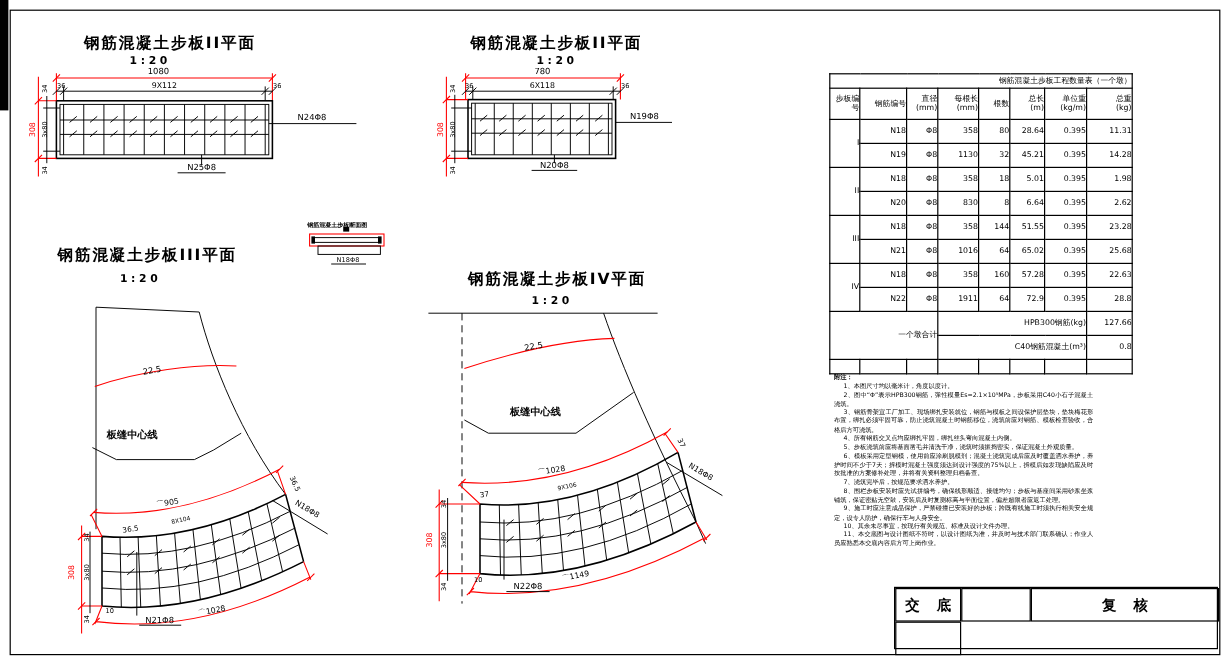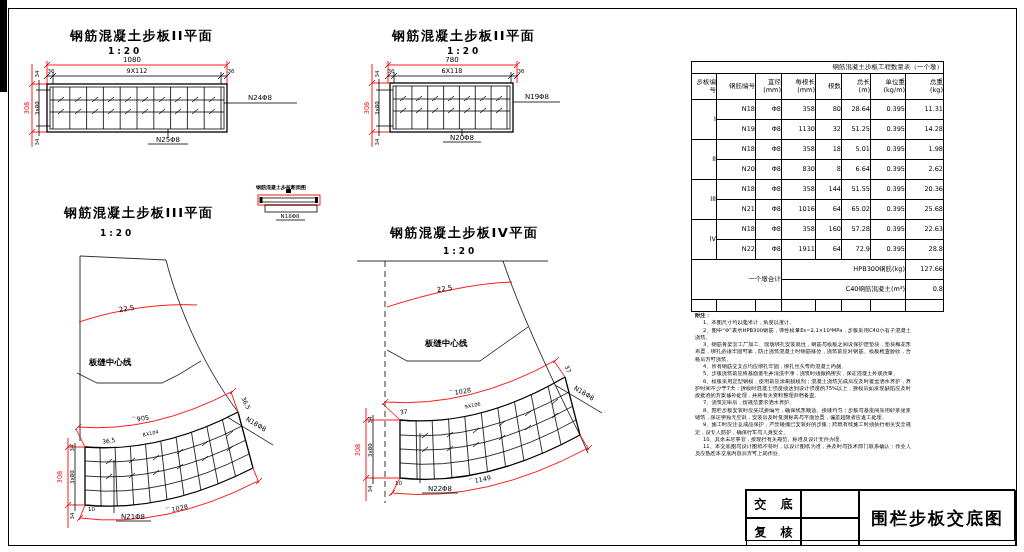--- a/index.html
+++ b/index.html
@@ -120,21 +120,21 @@
     <rect x="36" y="4" width="5" height="4" fill="#000"></rect>
     <rect class="r" x="8" y="10" width="62" height="10"></rect>
     <path class="k" d="M11,13 H67 M11,17 H67"></path>
     <rect x="9.5" y="12" width="3" height="6" fill="#000"></rect>
     <rect x="65" y="12" width="3" height="6" fill="#000"></rect>
     <rect class="k" x="15" y="20" width="52" height="7"></rect>
     <path class="k" d="M26,35 H55"></path>
     <text x="40" y="33" text-anchor="middle" style="font-size:5.5px">N18Φ8</text>
   </svg>
 
-  <div class="abs dwg-title" style="left:64px;top:204px">钢筋混凝土步板III平面</div>
+  <div class="abs dwg-title" style="left:48px;top:204px">钢筋混凝土步板III平面</div>
   <div class="abs dwg-scale" style="left:100px;top:228px">1:20</div>
 
   <svg class="abs" style="left:25px;top:245px" width="290" height="300" viewBox="0 0 290 300">
 
     <path class="k" d="M55,11 V196 M55,11 L141,15 M141,15 C152,58 176,118 213,167"></path>
 
     <path class="r" d="M54,77 C92,64 138,58 172,60"></path>
     <text x="102" y="66" transform="rotate(-9 102 66)" text-anchor="middle" style="font-size:7px">22.5</text>
 
     <text x="64" y="120" style="font-size:8.5px;font-weight:bold">板缝中心线</text>
@@ -263,21 +263,21 @@
           <td>80</td>
           <td>28.64</td>
           <td>0.395</td>
           <td>11.31</td>
     </tr>
     <tr class="trow">
       <td>N19</td>
           <td>Φ8</td>
           <td>1130</td>
           <td>32</td>
-          <td>51.25</td>
+          <td>45.21</td>
           <td>0.395</td>
           <td>14.28</td>
     </tr>
     <tr class="trow">
       <td rowspan="2">II</td>
       <td>N18</td>
           <td>Φ8</td>
           <td>358</td>
           <td>18</td>
           <td>5.01</td>
@@ -294,21 +294,21 @@
           <td>2.62</td>
     </tr>
     <tr class="trow">
       <td rowspan="2">III</td>
       <td>N18</td>
           <td>Φ8</td>
           <td>358</td>
           <td>144</td>
           <td>51.55</td>
           <td>0.395</td>
-          <td>20.36</td>
+          <td>23.28</td>
     </tr>
     <tr class="trow">
       <td>N21</td>
           <td>Φ8</td>
           <td>1016</td>
           <td>64</td>
           <td>65.02</td>
           <td>0.395</td>
           <td>25.68</td>
     </tr>
@@ -364,17 +364,16 @@
     <div class="note-item">7、浇筑完毕后，按规范要求洒水养护。</div>
     <div class="note-item">8、围栏步板安装时应先试拼编号，确保线形顺适、接缝均匀；步板与基座间采用砂浆坐浆铺筑，保证密贴无空鼓，安装后及时复测标高与平面位置，偏差超限者应返工处理。</div>
     <div class="note-item">9、施工时应注意成品保护，严禁碰撞已安装好的步板；跨既有线施工时须执行相关安全规定，设专人防护，确保行车与人身安全。</div>
     <div class="note-item">10、其余未尽事宜，按现行有关规范、标准及设计文件办理。</div>
     <div class="note-item">11、本交底图与设计图纸不符时，以设计图纸为准，并及时与技术部门联系确认；作业人员应熟悉本交底内容后方可上岗作业。</div>
   </div>
 
   <div class="abs tblock">
     <div class="cell lbl">交 底</div>
     <div class="cell"></div>
-    <div class="cell big">围栏步板交底图</div>
     <div class="cell lbl">复 核</div>
     <div class="cell"></div>
   </div>
 </div>
 
 </body></html>

